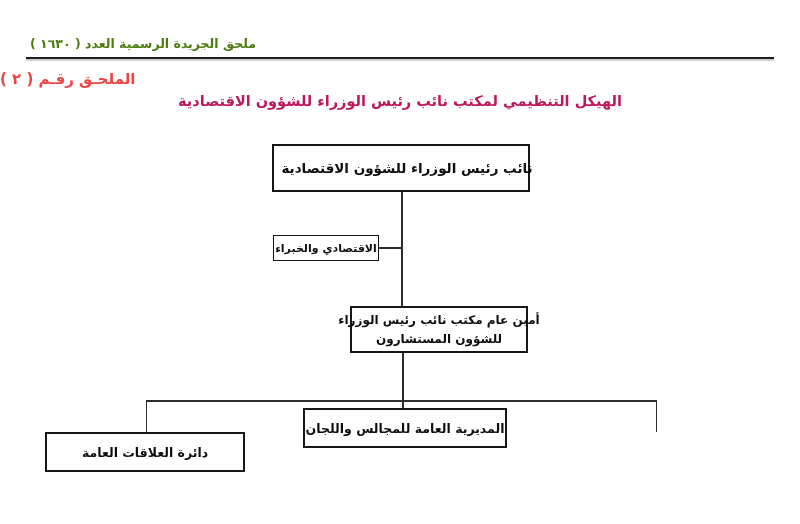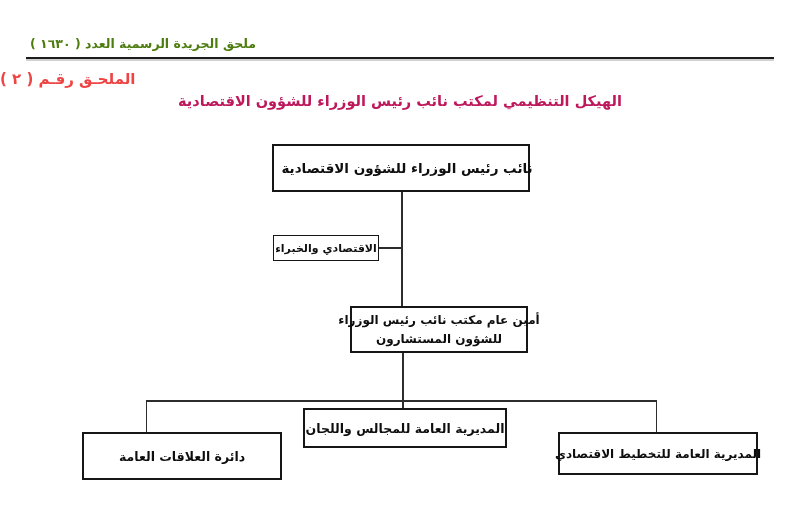--- a/index.html
+++ b/index.html
@@ -92,23 +92,22 @@
   .box-secretary {
     left: 305px; top: 306px;
     width: 178px; height: 47px;
     font-size: 12px;
     line-height: 1.55;
     flex-direction: column;
     margin-left: 45px;
   }
   .box-dept-left {
     left: 45px; top: 432px;
-    width: 200px; height: 48px;
+    width: 200px; height: 40px;
     font-size: 12.5px;
-    margin-left: 37px;
   }
   .box-dept-mid {
     left: 303px; top: 408px;
     width: 204px; height: 40px;
     font-size: 12.5px;
   }
   .box-dept-right {
     left: 558px; top: 432px;
     width: 200px; height: 43px;
     font-size: 12px;
@@ -160,17 +159,14 @@
   </div>
 
   <div class="org-box box-dept-left rtl">
     <span>دائرة العلاقات العامة</span>
   </div>
 
   <div class="org-box box-dept-mid rtl">
     <span>المديرية العامة للمجالس واللجان</span>
   </div>
 
-  <div class="org-box box-dept-right rtl">
-    <span>المديرية العامة للتخطيط الاقتصادي</span>
-  </div>
 
 </div>
 
 </body></html>

